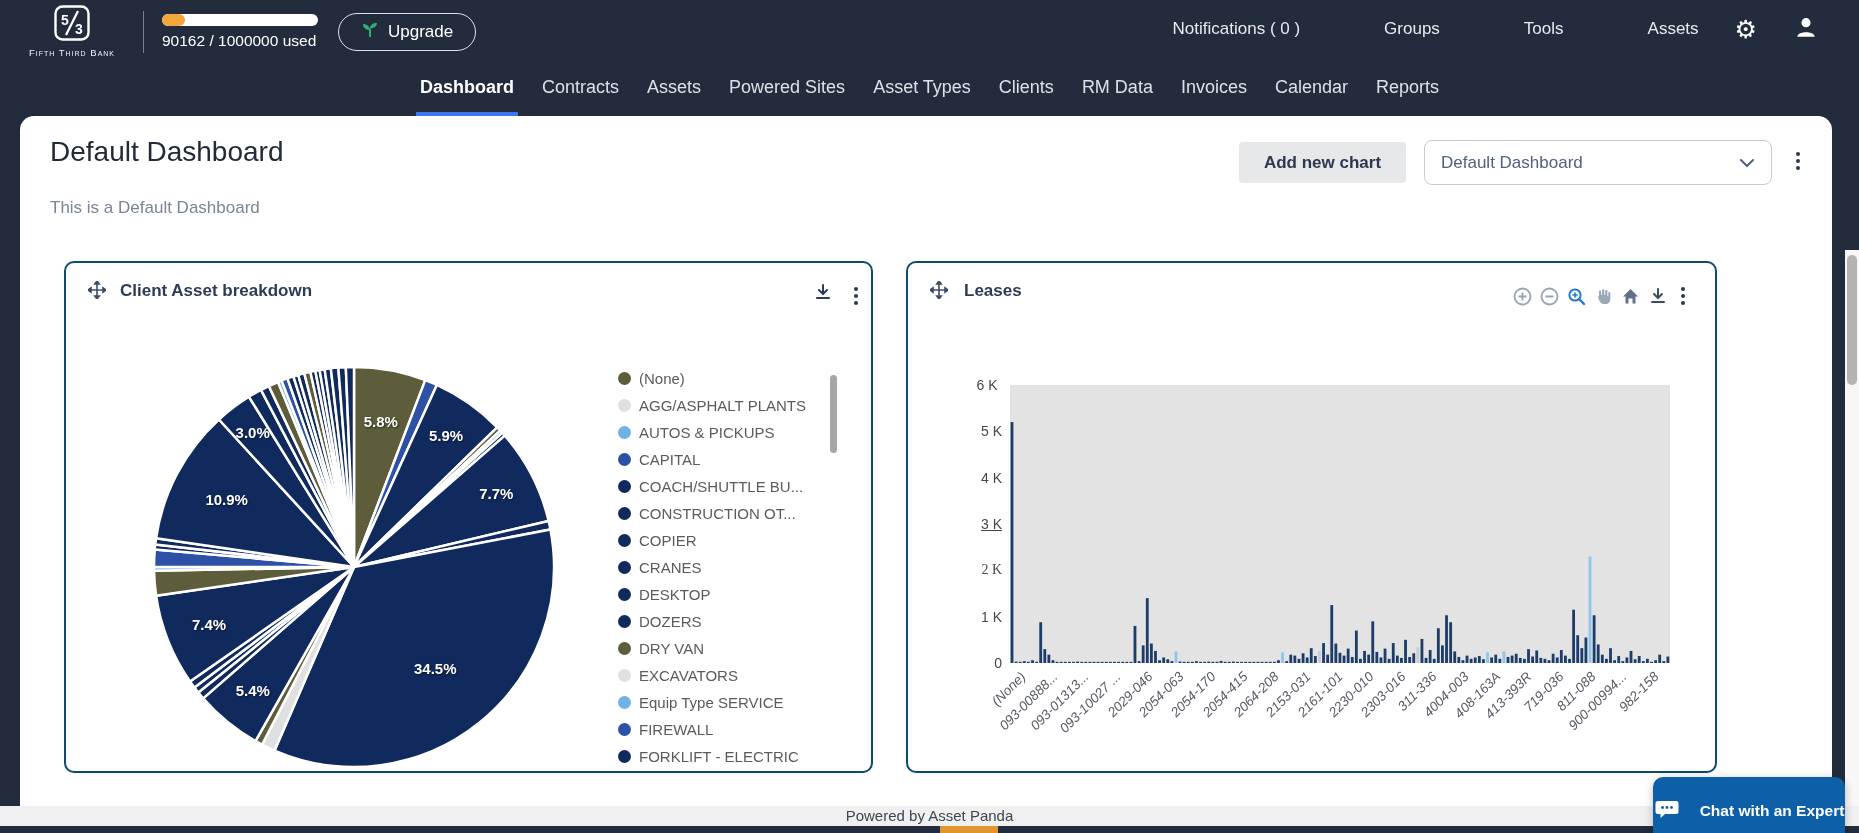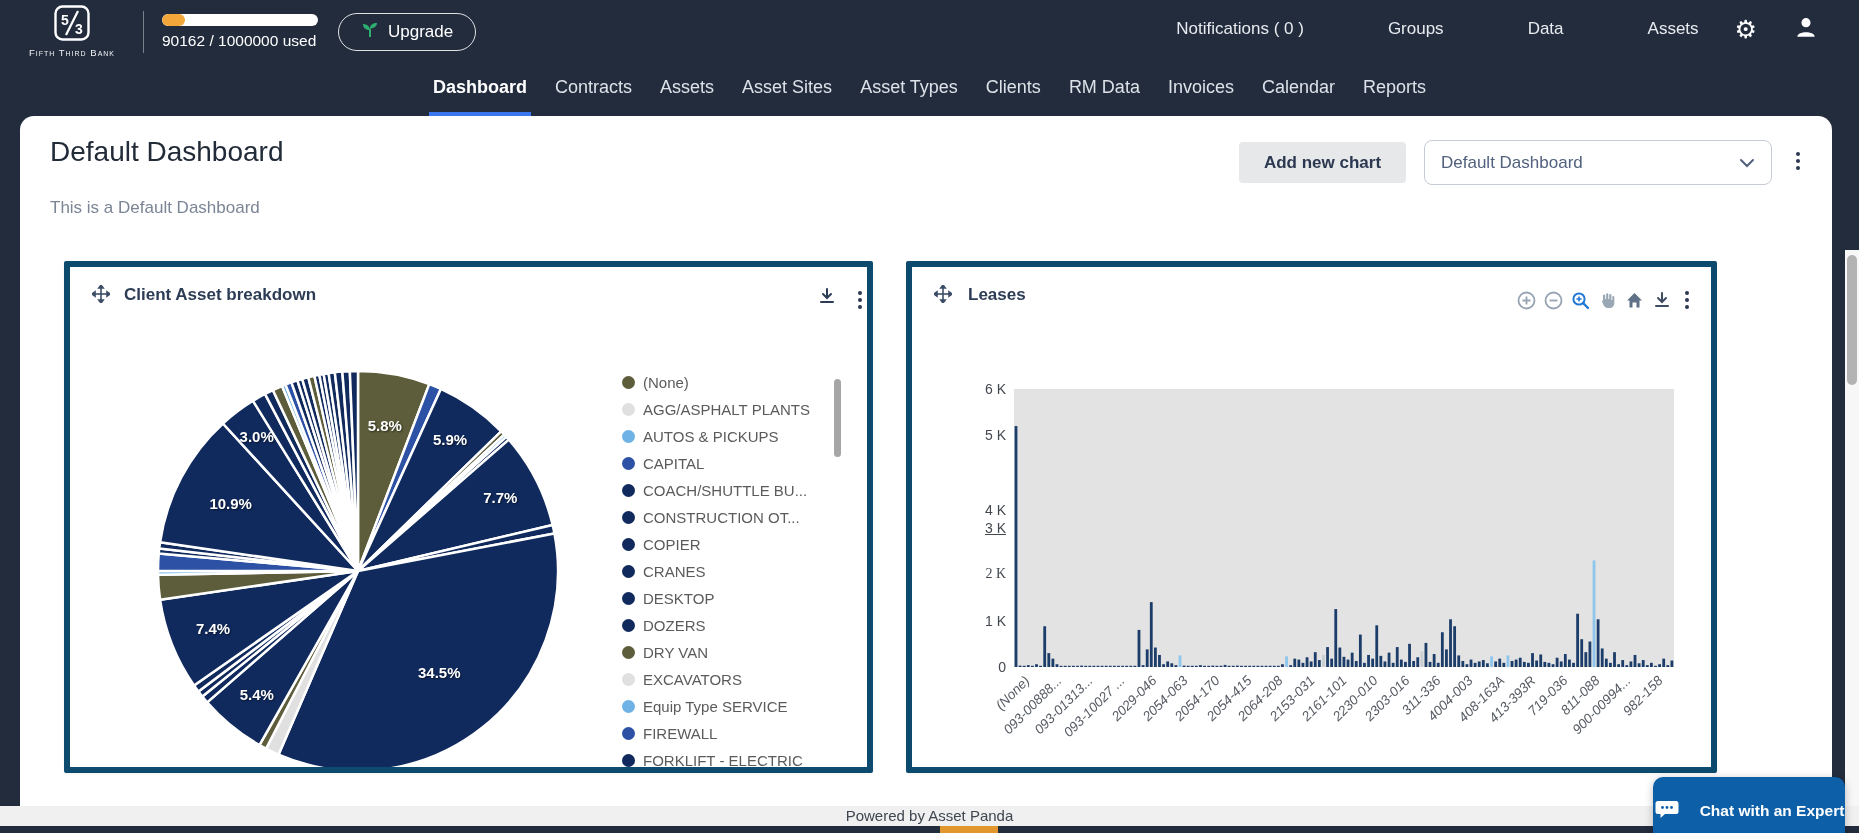--- a/index.html
+++ b/index.html
@@ -35,21 +35,21 @@
   .add-chart-btn { position:absolute; left:1219px; top:26px; width:167px; height:41px; background:#e7e8ea; border:none; border-radius:4px;
      font-family:inherit; font-size:17px; color:#2b3850; font-weight:600; cursor:pointer; }
   .dash-select { position:absolute; left:1404px; top:24px; width:348px; height:45px; border:1px solid #c6ccd4; border-radius:8px;
      background:#fff; display:flex; align-items:center; padding:0 16px; font-size:17px; color:#51617e; cursor:pointer; }
   .dash-select .chev { margin-left:auto; }
   .kebab { display:inline-flex; flex-direction:column; gap:3px; cursor:pointer; padding:4px; }
   .kebab i { width:4px; height:4px; border-radius:50%; background:#2b3850; }
   .dash-kebab { position:absolute; left:1772px; top:32px; }
 
   
-  .card { position:absolute; top:145px; height:512px; background:#fff; border:6px solid #0c4a6e; border-radius:2px;
+  .card { position:absolute; top:145px; height:512px; background:#fff; border:2px solid #0c4a6e; border-radius:10px;
      box-shadow:0 1px 3px rgba(20,30,50,.05); overflow:hidden; }
   .card-pie { left:44px; width:809px; }
   .card-bar { left:886px; width:811px; }
   .card-title { position:absolute; top:18px; font-size:17px; font-weight:600; color:#2d3c55; }
   .move-handle { position:absolute; left:22px; top:18px; cursor:move; }
   .icon-btn { position:absolute; top:20px; cursor:pointer; }
 
   
   .pie-svg { position:absolute; left:82px; top:98px; }
   .pie-label { font-size:15px; font-weight:bold; fill:#ffffff; text-shadow:1px 1px 2px rgba(0,0,0,.55); }
@@ -112,37 +112,37 @@
           <path d="M9 9 C9 5, 5 3, 2 3 C2 7, 5 9, 9 9 Z" fill="#2fae71"></path>
           <path d="M9 7 C9 4, 12 2, 16 2 C16 5, 13 7.5, 9 7.5 Z" fill="#2fae71"></path>
         </svg>
       </span>
       <span>Upgrade</span>
     </button>
 
     <div class="top-links">
         <span class="top-link">Notifications ( 0 )</span>
         <span class="top-link">Groups</span>
-        <span class="top-link">Data</span>
+        <span class="top-link">Tools</span>
         <span class="top-link">Assets</span>
 
       <span class="gear-glyph">⚙</span>
       <span style="cursor:pointer;">
         <svg width="26" height="26" viewBox="0 0 24 24">
           <circle cx="12" cy="8" r="4.2" fill="#ffffff"></circle>
           <path d="M4 21 C4 15.5, 20 15.5, 20 21 Z" fill="#ffffff"></path>
         </svg>
       </span>
     </div>
 
     <nav class="nav-tabs">
         <div class="tab active" style="border-bottom-color: rgb(59, 120, 240);">Dashboard</div>
         <div class="tab">Contracts</div>
         <div class="tab">Assets</div>
-        <div class="tab">Asset Sites</div>
+        <div class="tab">Powered Sites</div>
         <div class="tab">Asset Types</div>
         <div class="tab">Clients</div>
         <div class="tab">RM Data</div>
         <div class="tab">Invoices</div>
         <div class="tab">Calendar</div>
         <div class="tab">Reports</div>
       </nav>
   </header>
 
   <main class="content">
@@ -522,23 +522,23 @@
             <rect x="631.90" y="276.15" width="2.8" height="1.85" fill="#1c3c69"></rect>
             <rect x="636.00" y="273.83" width="2.8" height="4.17" fill="#1c3c69"></rect>
             <rect x="640.10" y="276.80" width="2.8" height="1.20" fill="#1c3c69"></rect>
             <rect x="644.20" y="275.22" width="2.8" height="2.78" fill="#1c3c69"></rect>
             <rect x="648.30" y="269.66" width="2.8" height="8.34" fill="#1c3c69"></rect>
             <rect x="652.40" y="276.15" width="2.8" height="1.85" fill="#1c3c69"></rect>
             <rect x="656.50" y="271.51" width="2.8" height="6.49" fill="#1c3c69"></rect>
           </svg>
       </div>
       <div id="yTicks">
-          <span class="ytick" style="left: 40px; top: 114px;">6 K</span>
+          <span class="ytick" style="left: 52px; top: 114px; text-align: center;">6 K</span>
           <span class="ytick" style="left: 40px; top: 160.333px;">5 K</span>
-          <span class="ytick" style="left: 40px; top: 206.667px; margin-top: 28px;">4 K</span>
+          <span class="ytick" style="left: 40px; top: 206.667px;">4 K</span>
           <span class="ytick" style="left: 40px; top: 253px; text-decoration: underline;">3 K</span>
           <span class="ytick" style="left: 40px; top: 299.333px; font-family: Liberation Serif, serif;">2 K</span>
           <span class="ytick" style="left: 40px; top: 345.667px;">1 K</span>
           <span class="ytick" style="left: 40px; top: 392px;">0</span>
         </div>
       <div class="xticks" id="xTicks">
           <span class="xtick" style="left: 110px;">(None)</span>
           <span class="xtick" style="left: 141.65px;">093-00888...</span>
           <span class="xtick" style="left: 173.3px;">093-01313...</span>
           <span class="xtick" style="left: 204.95px;">093-10027 ...</span>

